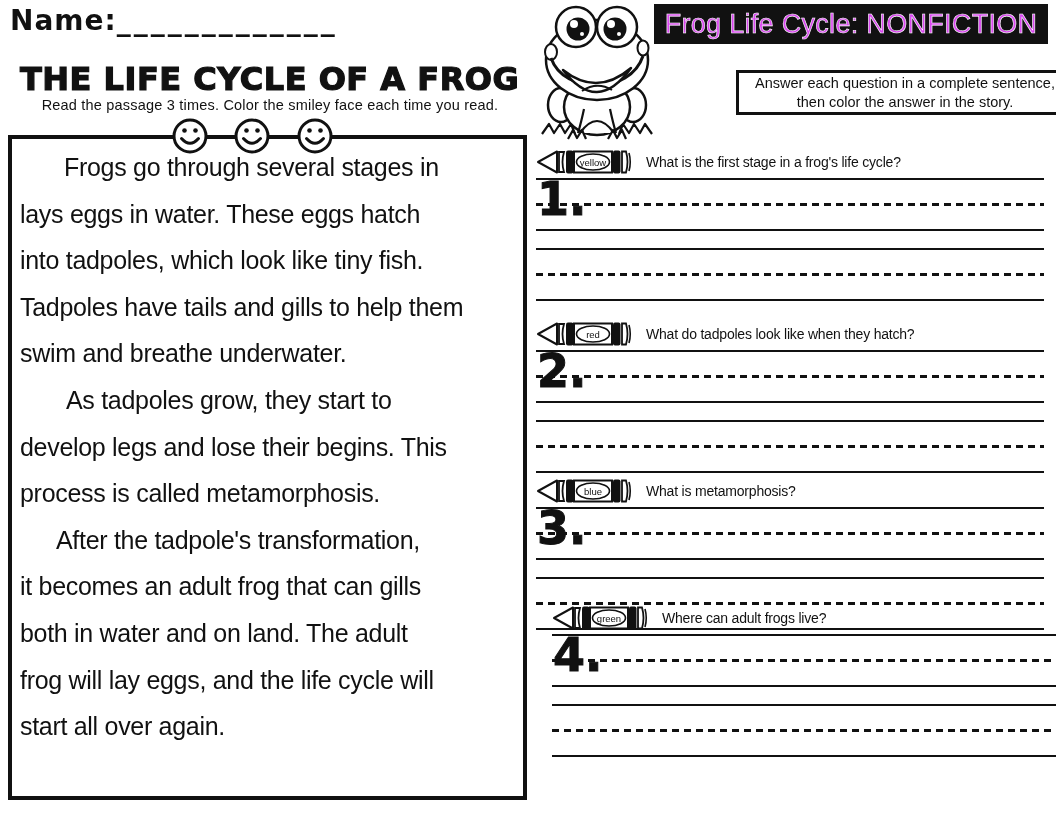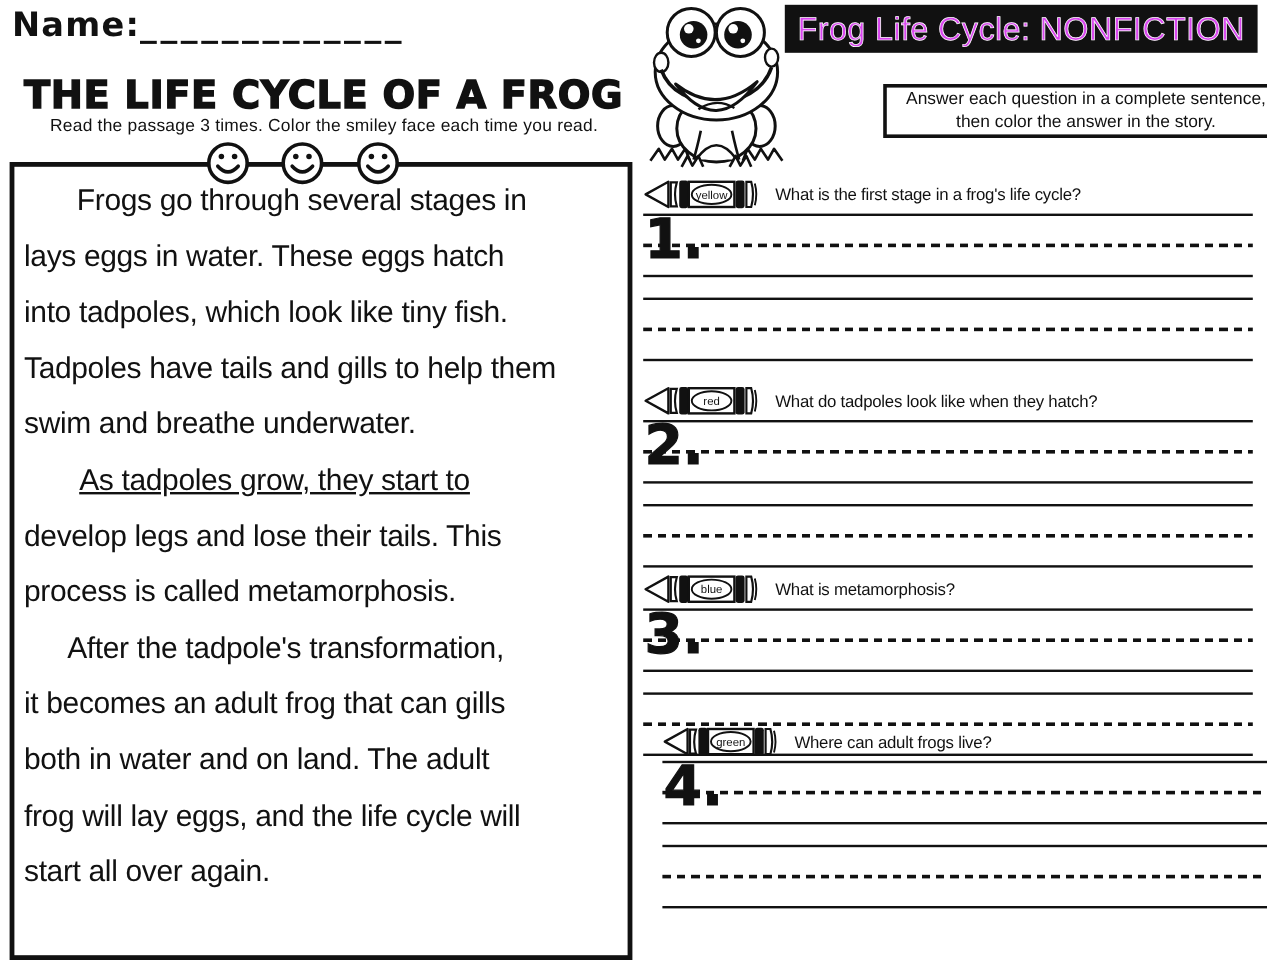--- a/index.html
+++ b/index.html
@@ -26,21 +26,21 @@
     position:absolute; left:20px; top:97px; width:500px; text-align:center;
     font-size:14.5px; letter-spacing:0.2px;
   }
   .passage-box{
     position:absolute; left:8px; top:135px; width:519px; height:665px;
     border:4px solid var(--ink); box-sizing:border-box; overflow:hidden;
     padding:5px 0 0 8px;
   }
   .pline{height:46.6px; line-height:46.6px; font-size:25px; letter-spacing:-0.3px; white-space:nowrap;}
   .ind1{padding-left:44px;}
-  .ind2{padding-left:46px;text-decoration:underline;}
+  .ind2{padding-left:46px;}
   .ind3{padding-left:36px;}
   .smiley{position:absolute; top:117px;}
   .sm1{left:171px;} .sm2{left:233px;} .sm3{left:296px;}
   
   .frog{position:absolute; left:538px; top:3px;}
   .banner{
     position:absolute; left:654px; top:4px; width:394px; height:40px;
     background:var(--ink); color:#d946ef; display:flex; align-items:center; justify-content:center;
     font-size:27px; letter-spacing:0.3px; -webkit-text-stroke:0.6px #fff; white-space:nowrap;
   }
@@ -81,21 +81,21 @@
   <h1 class="title">THE LIFE CYCLE OF A FROG</h1>
   <div class="subtitle">Read the passage 3 times.  Color the smiley face each time you read.</div>
 
   <div class="passage-box">
     <div class="pline ind1">Frogs go through several stages in</div>
     <div class="pline">lays eggs in water. These eggs hatch</div>
     <div class="pline">into tadpoles, which look like tiny fish.</div>
     <div class="pline">Tadpoles have tails and gills to help them</div>
     <div class="pline">swim and breathe underwater.</div>
     <div class="pline ind2">As tadpoles grow, they start to</div>
-    <div class="pline">develop legs and lose their tails. This</div>
+    <div class="pline">develop legs and lose their begins. This</div>
     <div class="pline">process is called metamorphosis.</div>
     <div class="pline ind3">After the tadpole's transformation,</div>
     <div class="pline">it becomes an adult frog that can gills</div>
     <div class="pline">both in water and on land. The adult</div>
     <div class="pline">frog will lay eggs, and the life cycle will</div>
     <div class="pline">start all over again.</div>
   </div>
 
   <svg class="smiley sm1" width="38" height="38" viewBox="0 0 38 38">
     <circle cx="19" cy="19" r="16" fill="#fff" stroke="#111" stroke-width="3"></circle>

